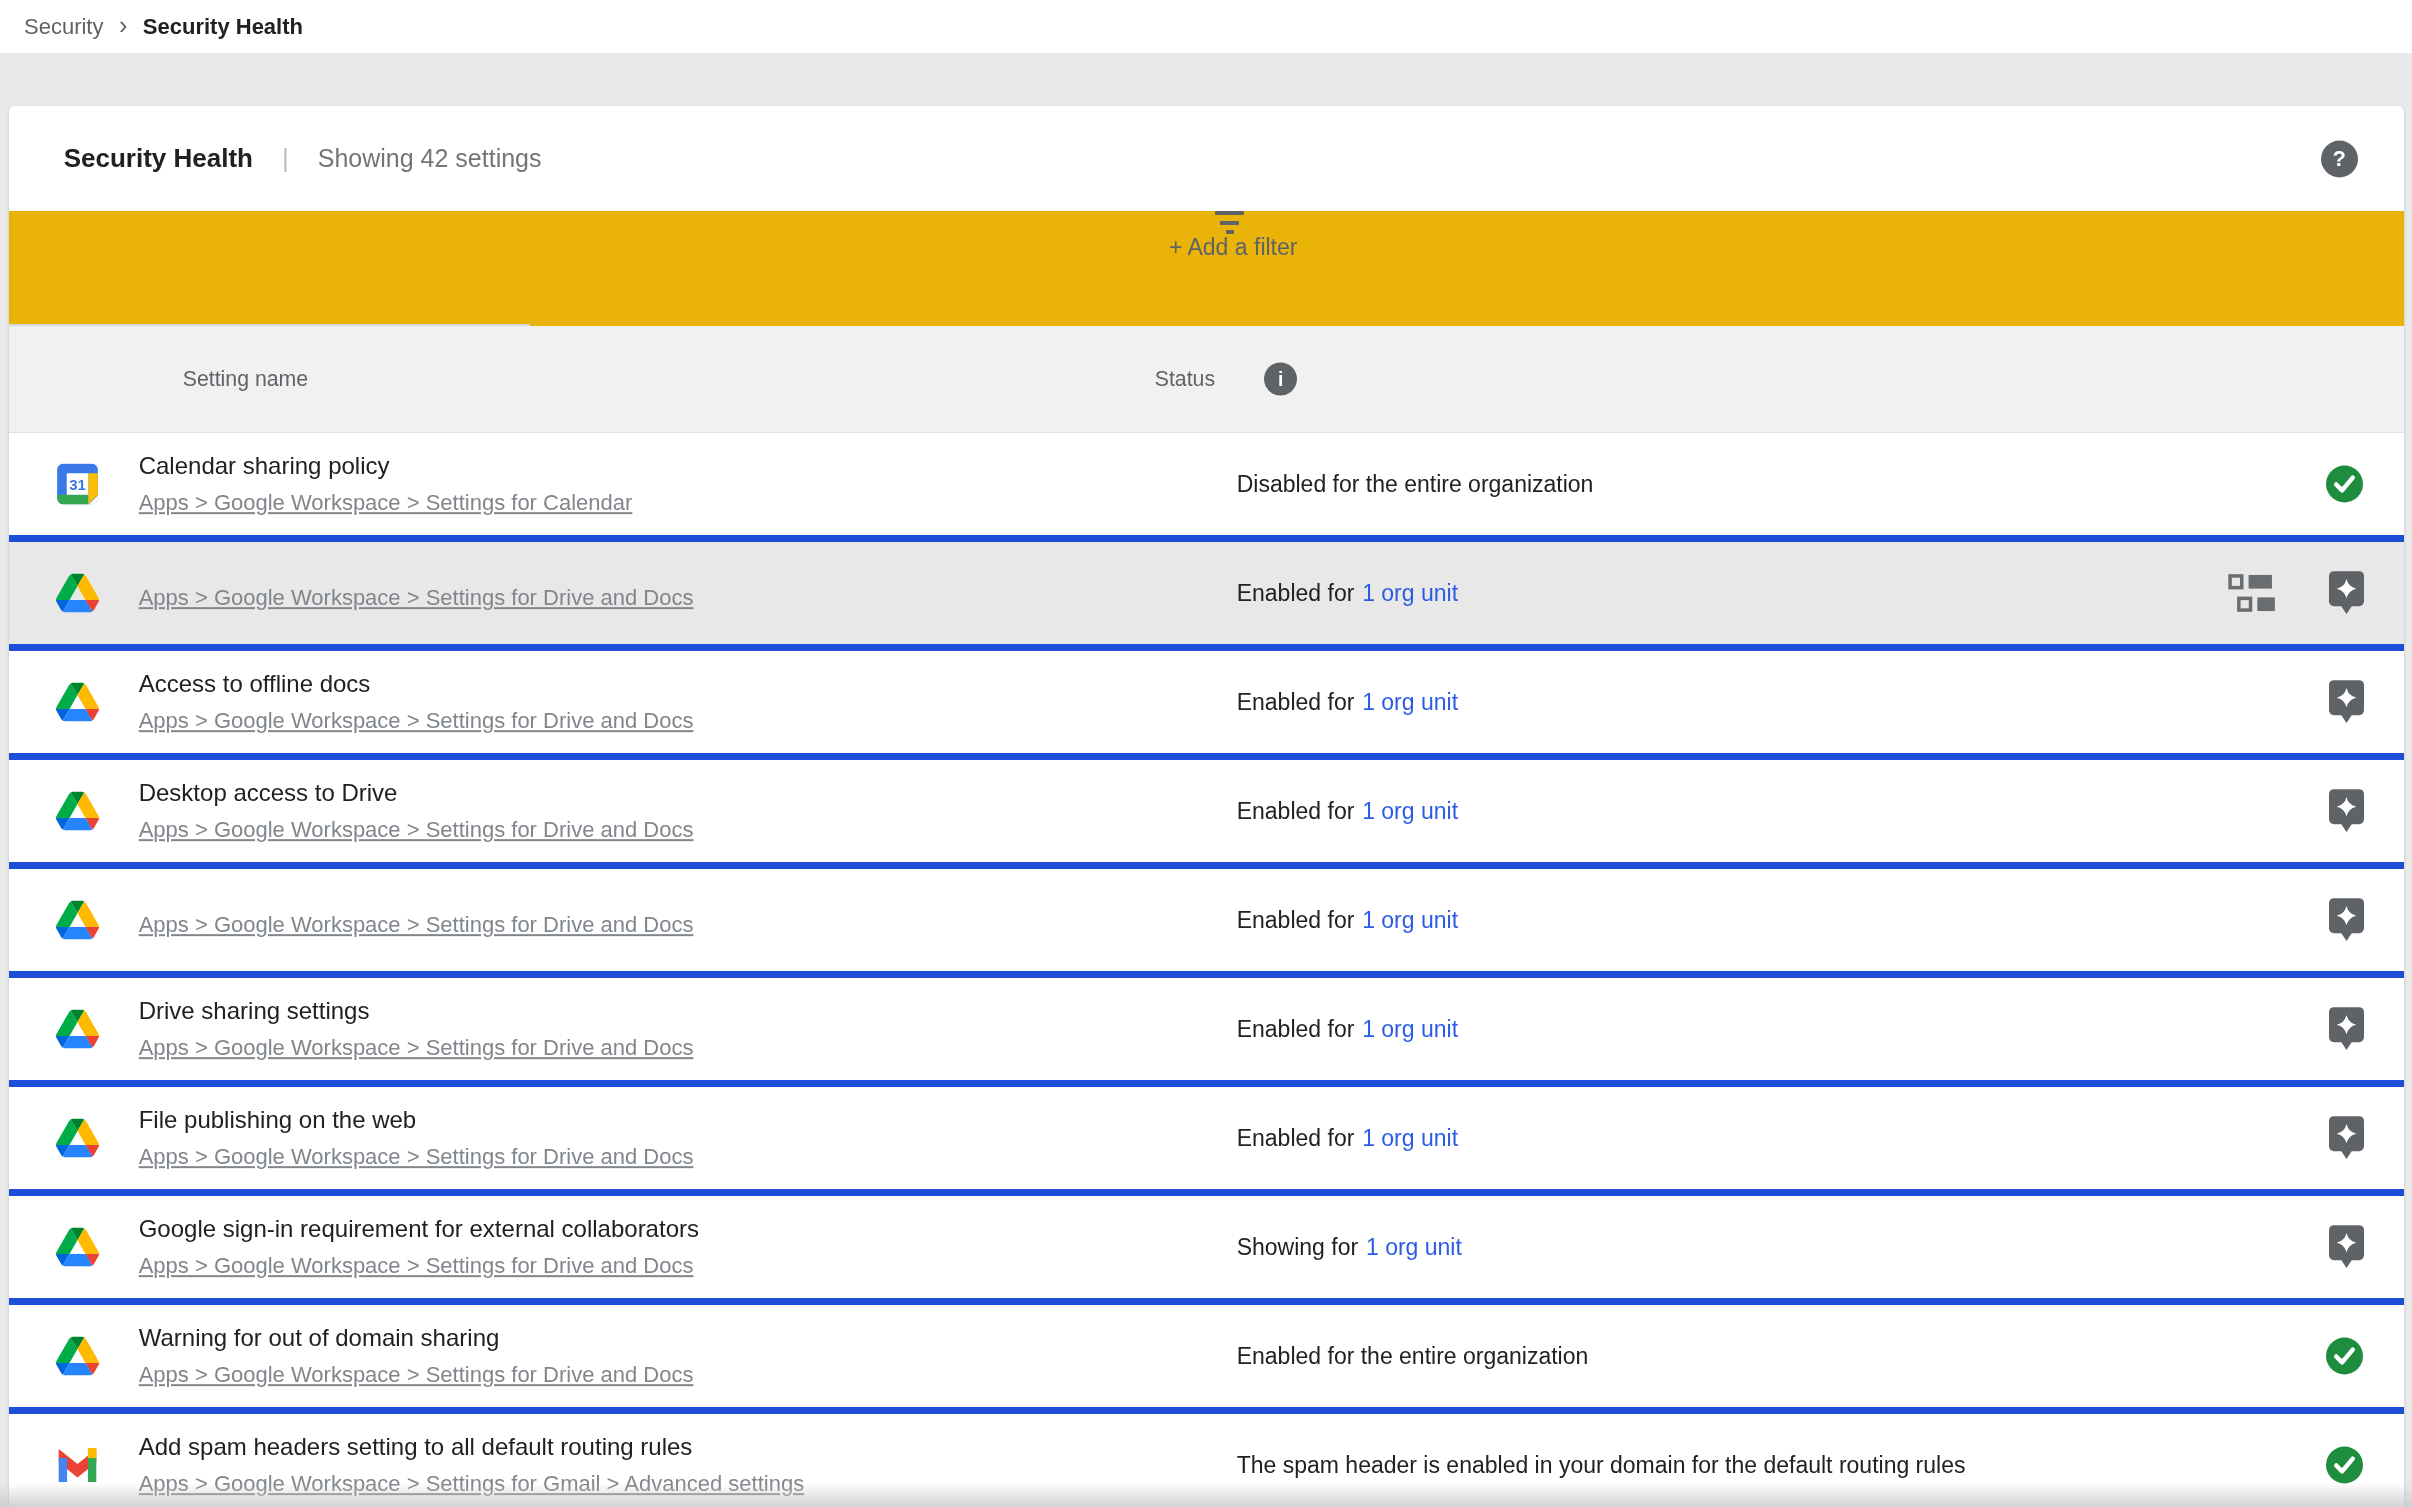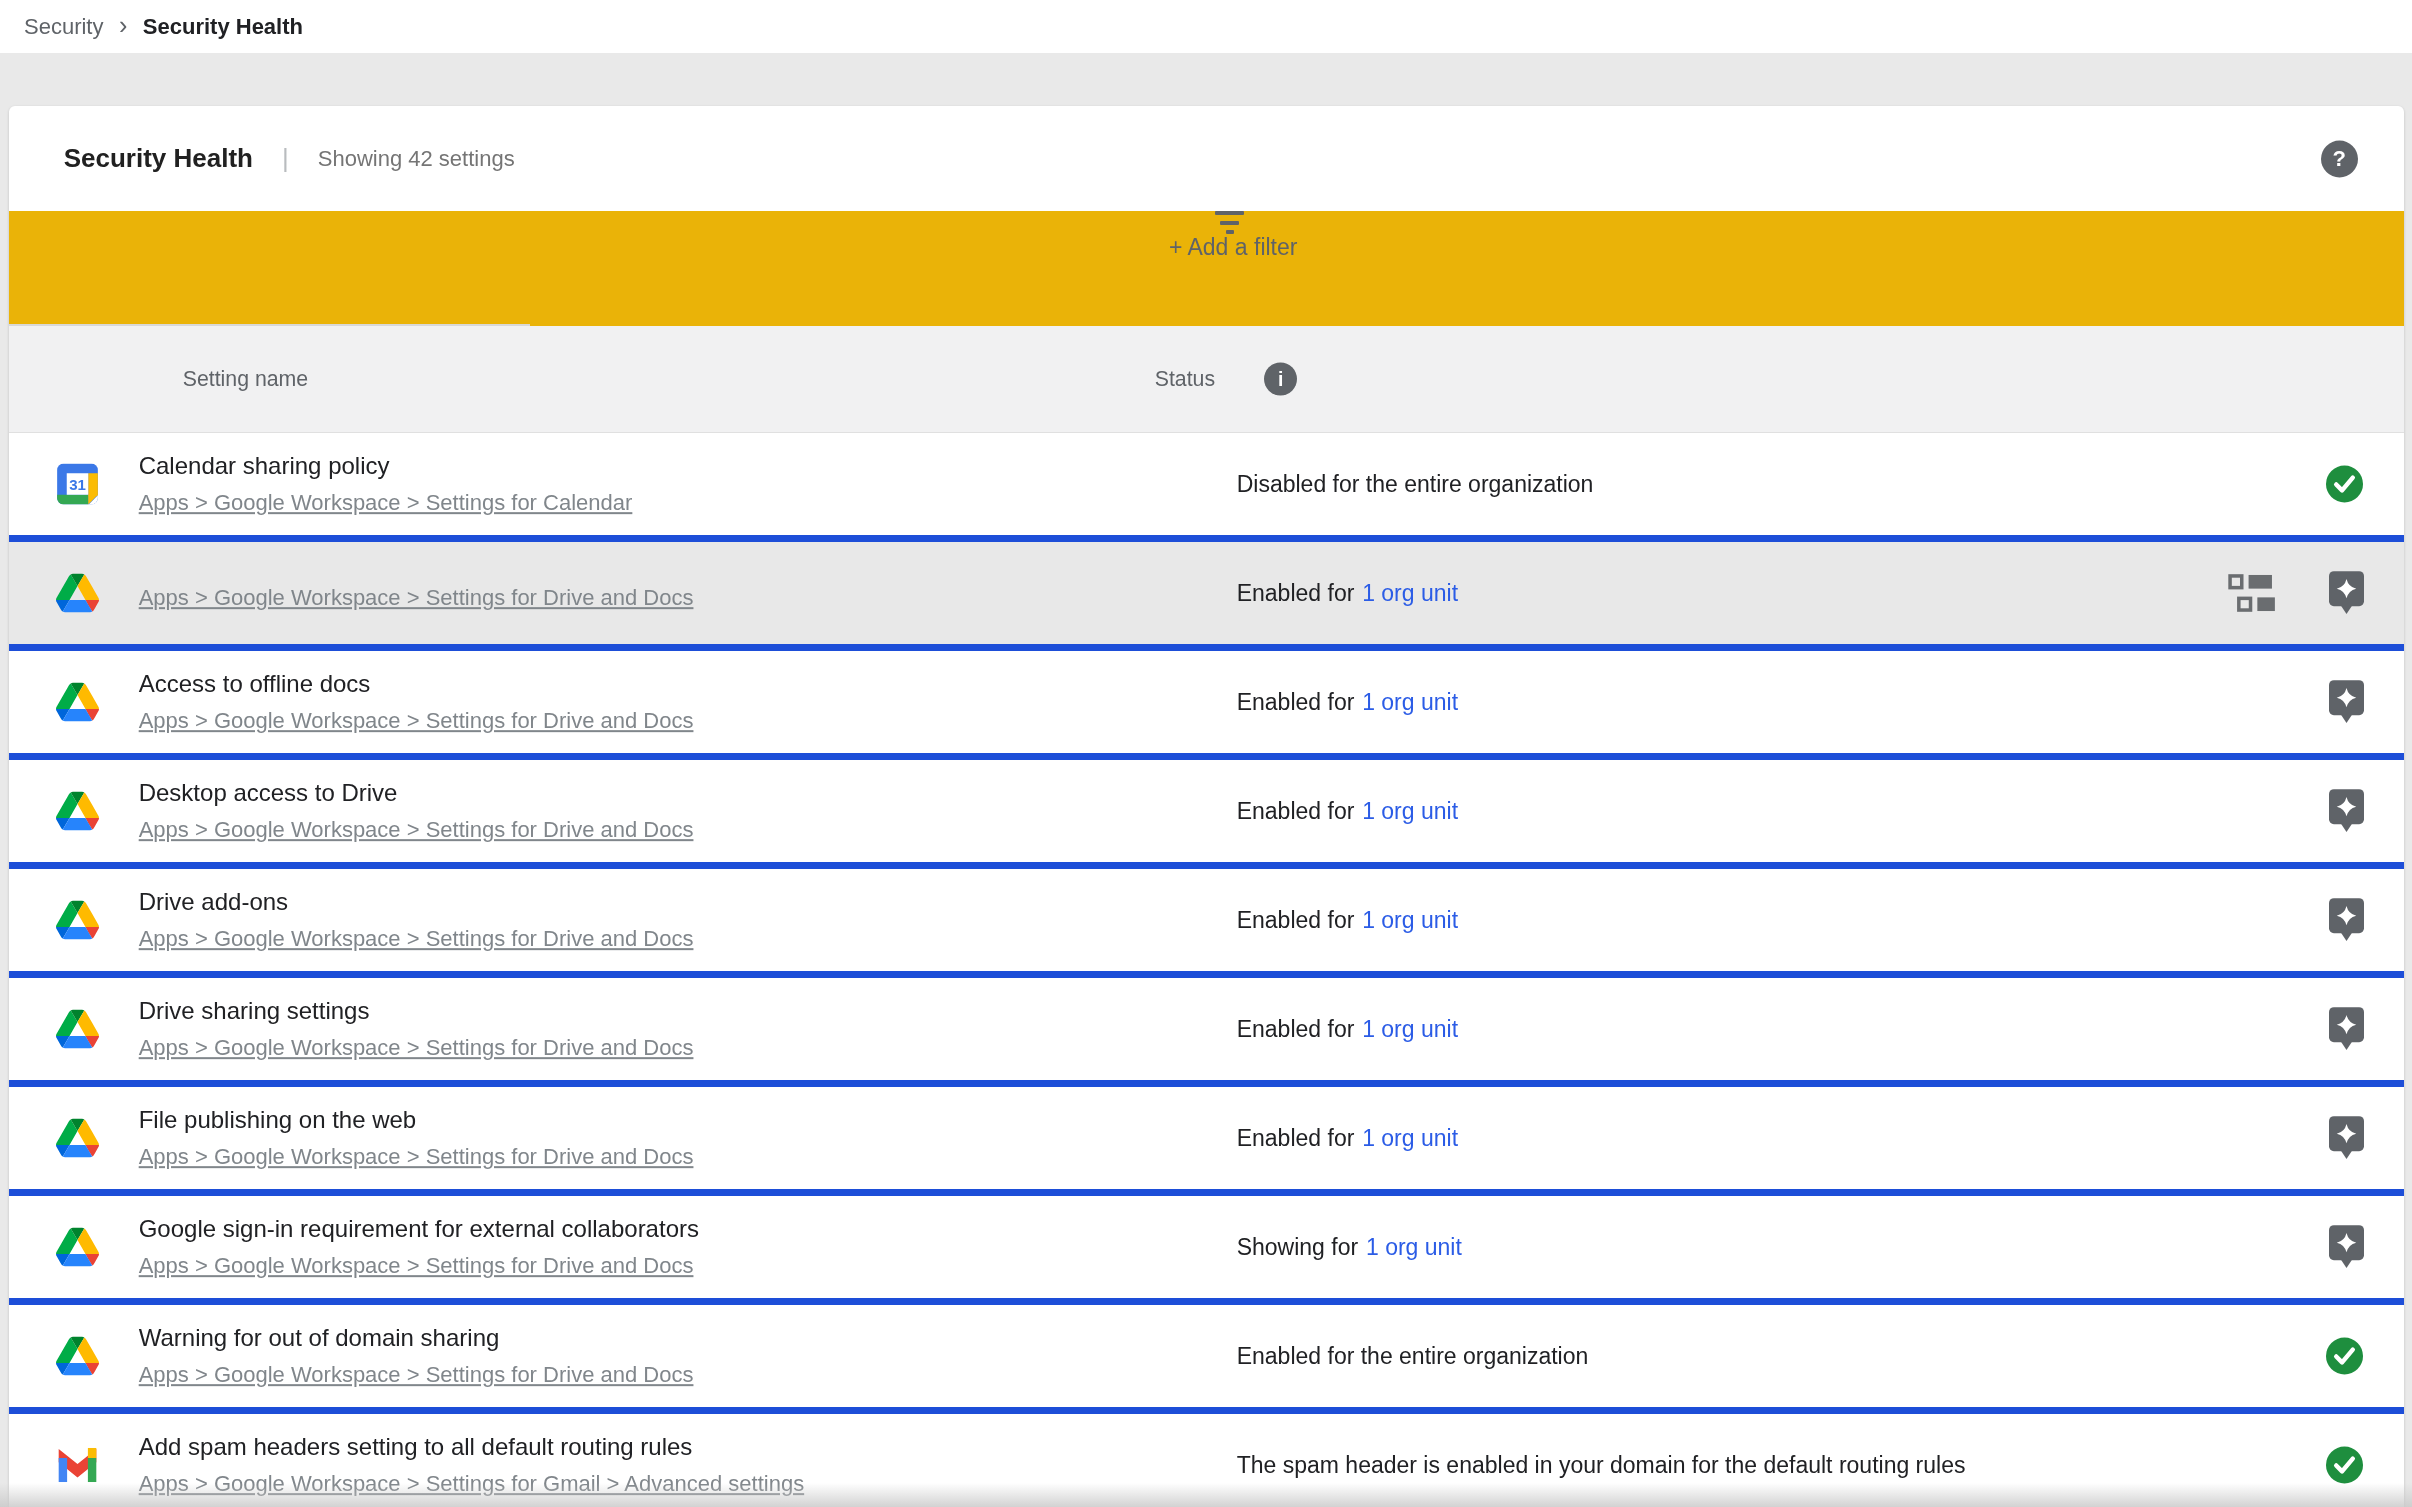--- a/index.html
+++ b/index.html
@@ -20,21 +20,21 @@
 
   
   .card {
     margin:0 8.7px; width:2395px; height:1401px; background:#fff;
     border-radius:5.8px 5.8px 0 0; box-shadow:0 1px 2.9px rgba(0,0,0,.18);
     overflow:hidden; position:relative;
   }
   .card-header { height:105px; display:flex; align-items:center; padding-left:55px; position:relative; }
   .card-title { font-size:26px; font-weight:700; color:#212121; }
   .title-sep { color:#b9bcbf; font-size:26px; font-weight:400; margin:0 29px; }
-  .card-subtitle { font-size:22px; color:#757575; }
+  .card-subtitle { font-size:25px; color:#757575; }
   .help-btn {
     position:absolute; right:46px; top:50%; transform:translateY(-50%);
     width:37px; height:37px; border-radius:50%; background:#5f6368;
     color:#fff; font-size:22px; font-weight:700; display:flex; align-items:center; justify-content:center;
     cursor:pointer;
   }
 
   
   .filter-band {
     height:115px; background:#eab308; display:flex; align-items:center; position:relative;flex-direction:column;
@@ -287,21 +287,20 @@
         <path d="m43.65 25-13.75-23.8c-1.35.8-2.5 1.9-3.3 3.3l-25.4 44a9.06 9.06 0 0 0 -1.2 4.5h27.5z" fill="#00ac47"></path>
         <path d="m73.55 76.8c1.35-.8 2.5-1.9 3.3-3.3l1.6-2.75 7.65-13.25c.8-1.4 1.2-2.95 1.2-4.5h-27.5l5.85 11.5z" fill="#ea4335"></path>
         <path d="m43.65 25 13.75-23.8c-1.35-.8-2.9-1.2-4.5-1.2h-18.5c-1.6 0-3.15.45-4.5 1.2z" fill="#00832d"></path>
         <path d="m59.8 53h-32.3l-13.75 23.8c1.35.8 2.9 1.2 4.5 1.2h50.8c1.6 0 3.15-.45 4.5-1.2z" fill="#2684fc"></path>
         <path d="m73.4 26.5-12.7-22c-.8-1.4-1.95-2.5-3.3-3.3l-13.75 23.8 16.15 28h27.45c0-1.55-.4-3.1-1.2-4.5z" fill="#ffba00"></path>
       </svg>
 
     </span>
 
     <div class="row-text">
-      <div class="row-title">Drive add-ons</div>
       <div class="row-path">Apps &gt; Google Workspace &gt; Settings for Drive and Docs</div>
     </div>
 
     <div class="row-status">
       <span class="status-text">Enabled for</span>
       <a class="status-link">1 org unit</a>
     </div>
 
     <div class="row-icons">
 

